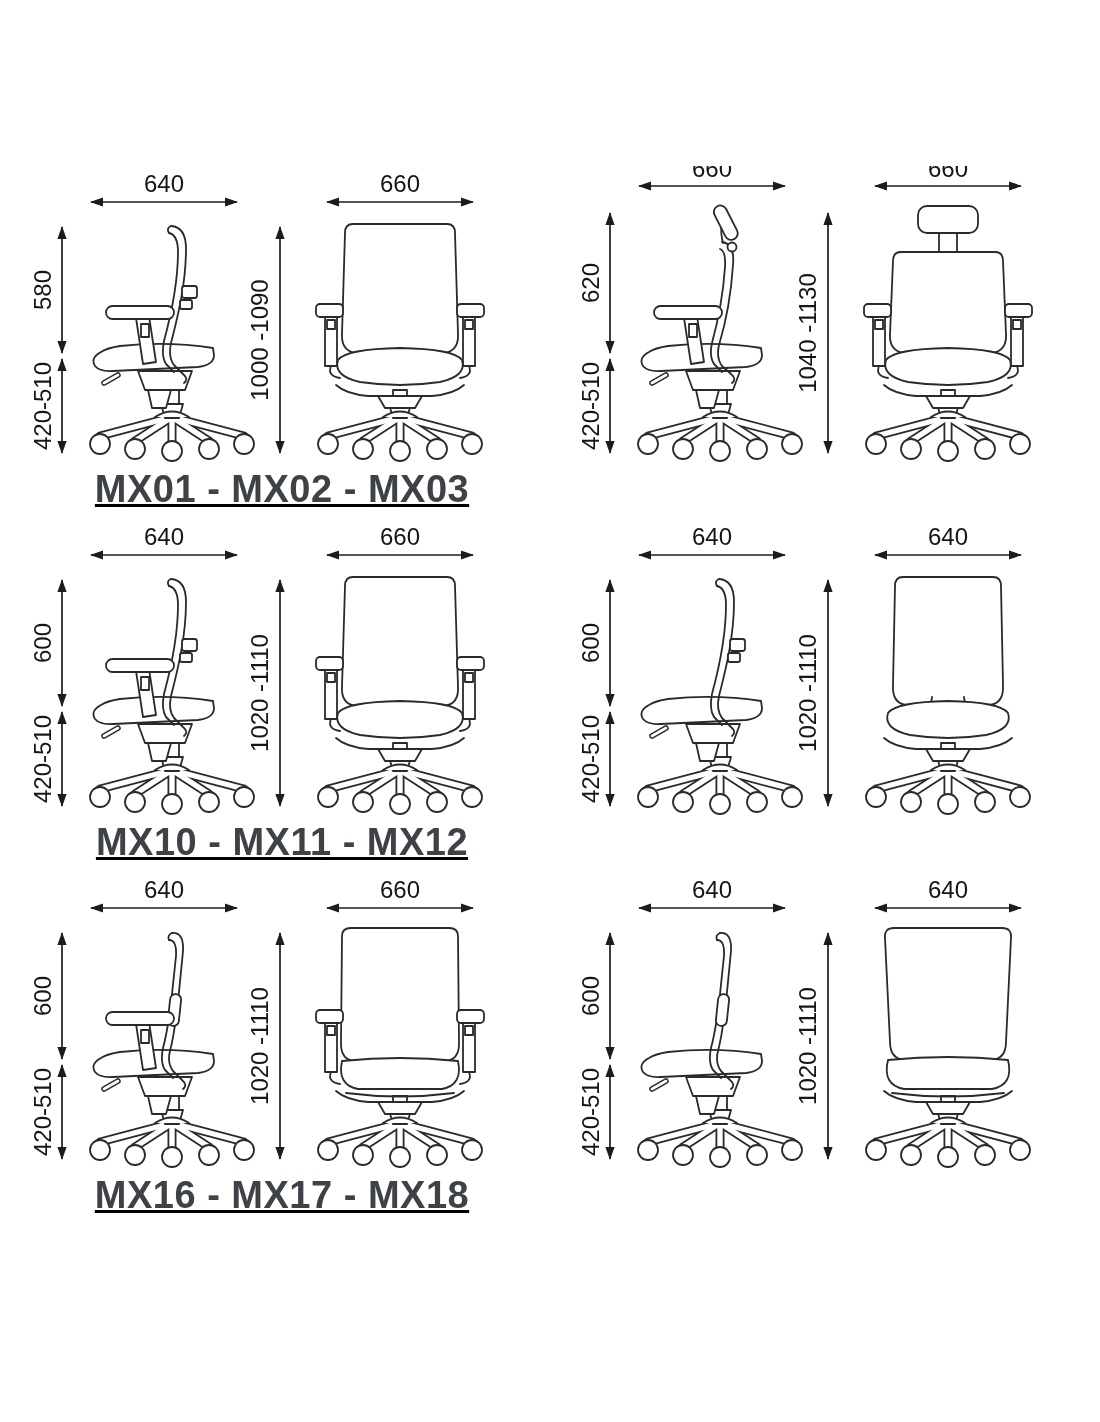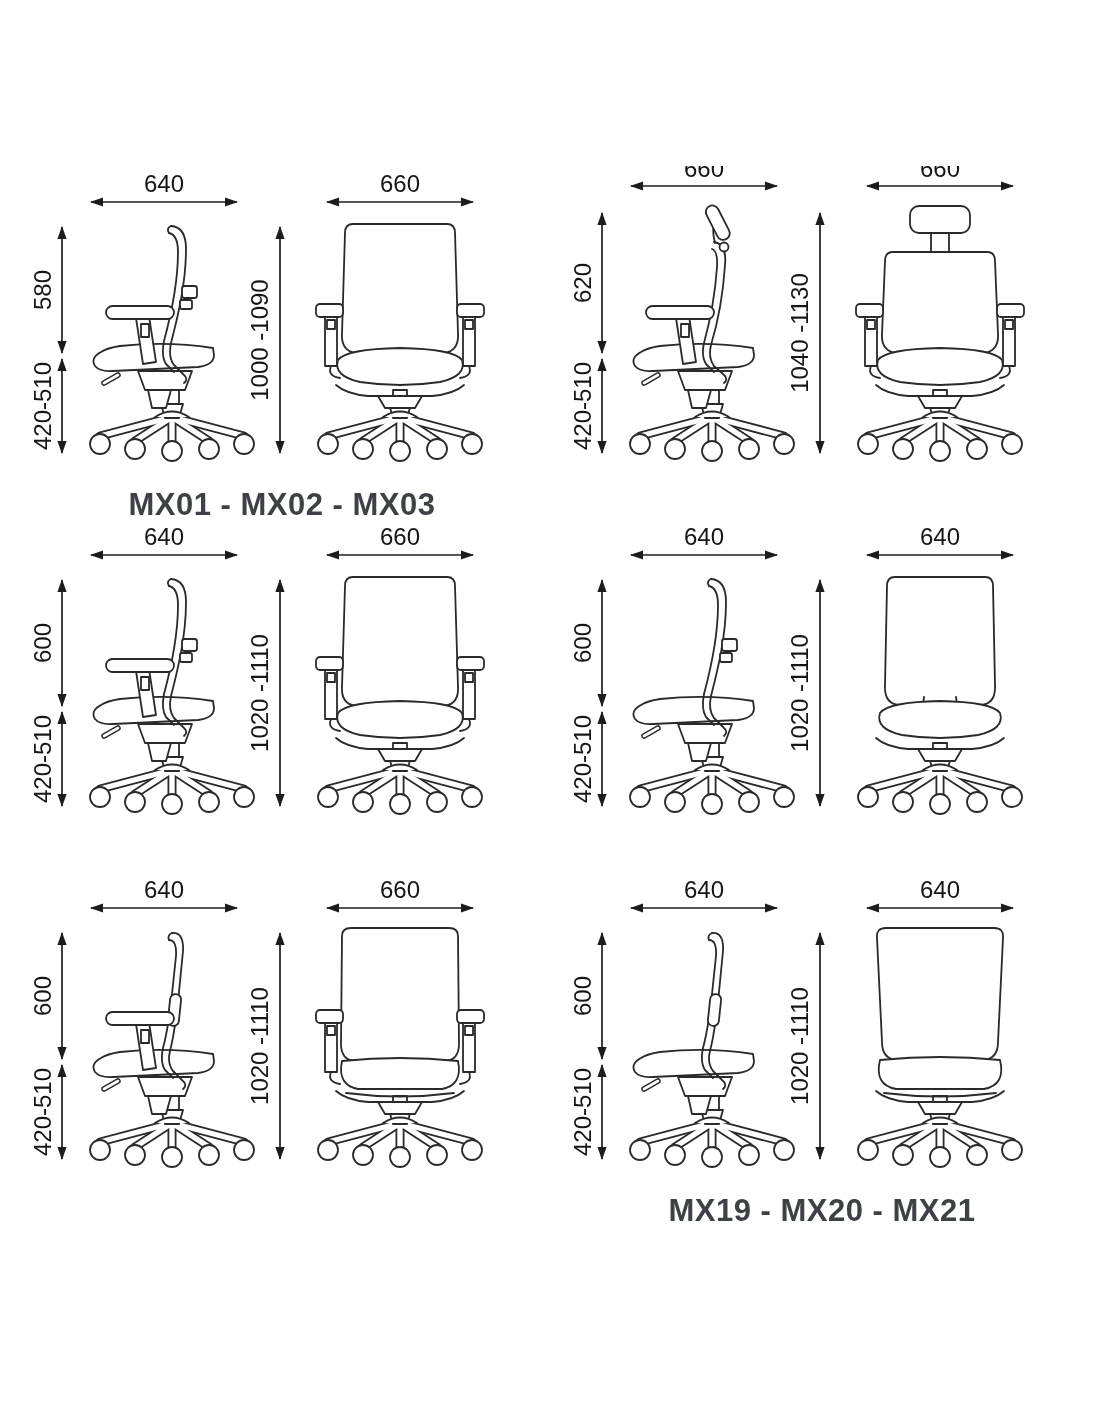--- a/index.html
+++ b/index.html
@@ -1,20 +1,20 @@
 <!DOCTYPE html>
 <html><head>
 <meta charset="utf-8">
 <style>
   html,body{margin:0;padding:0;background:#ffffff;}
   body{width:1100px;height:1422px;overflow:hidden;font-family:"Liberation Sans",sans-serif;}
-  .grid{display:grid;grid-template-columns:520px 520px;column-gap:20px;padding:166px 0 0 22px;}
+  .grid{display:grid;grid-template-columns:520px 520px;column-gap:28px;padding:166px 0 0 22px;text-decoration:underline;}
   .panel{height:353px;}
   .panel-svg{width:520px;height:300px;display:block;}
-  .caption{font-size:31px;font-weight:bold;color:#3e4247;text-align:center;margin-top:21px;letter-spacing:.5px;}
+  .caption{font-size:38px;font-weight:bold;color:#3e4247;text-align:center;margin-top:2px;letter-spacing:.5px;}
   
   .ln{stroke:#2a2a2a;stroke-width:1.8;fill:#ffffff;stroke-linejoin:round;stroke-linecap:round;}
   .nf{fill:none;}
   .dimline{stroke:#1c1c1c;stroke-width:1.7;}
   .ah{fill:#1c1c1c;stroke:none;}
   text.dim{font-family:"Liberation Sans",sans-serif;font-size:24px;fill:#161616;}
 </style>
 </head>
 <body>
 
@@ -288,20 +288,21 @@
           <use href="#ah-d" x="258" y="288"></use>
       </g>
       <text class="dim" x="142" y="26" text-anchor="middle">640</text>
       <text class="dim" x="378" y="26" text-anchor="middle">660</text>
       <text class="dim" x="29" y="124" text-anchor="middle" transform="rotate(-90 29 124)">600</text>
       <text class="dim" x="29" y="240" text-anchor="middle" transform="rotate(-90 29 240)">420-510</text>
       <text class="dim" x="246" y="174" text-anchor="middle" transform="rotate(-90 246 174)">1020 -1110</text>
       <use href="#side-arms"></use>
       <use href="#front-arms"></use>
     </svg>
+    <div class="caption">MX10 - MX11 - MX12</div>
   </section>
 
   <section class="panel">
     <svg class="panel-svg" viewBox="0 0 520 300">
       <g>
         <line class="dimline" x1="69" y1="36" x2="215" y2="36"></line>
           <use href="#ah-l" x="68" y="36"></use>
           <use href="#ah-r" x="216" y="36"></use>
         <line class="dimline" x1="305" y1="36" x2="451" y2="36"></line>
           <use href="#ah-l" x="304" y="36"></use>
@@ -346,20 +347,21 @@
           <use href="#ah-d" x="258" y="288"></use>
       </g>
       <text class="dim" x="142" y="26" text-anchor="middle">640</text>
       <text class="dim" x="378" y="26" text-anchor="middle">660</text>
       <text class="dim" x="29" y="124" text-anchor="middle" transform="rotate(-90 29 124)">600</text>
       <text class="dim" x="29" y="240" text-anchor="middle" transform="rotate(-90 29 240)">420-510</text>
       <text class="dim" x="246" y="174" text-anchor="middle" transform="rotate(-90 246 174)">1020 -1110</text>
       <use href="#side-sq-arms"></use>
       <use href="#front-sq-arms"></use>
     </svg>
+    <div class="caption">MX16 - MX17 - MX18</div>
   </section>
 
   <section class="panel">
     <svg class="panel-svg" viewBox="0 0 520 300">
       <g>
         <line class="dimline" x1="69" y1="36" x2="215" y2="36"></line>
           <use href="#ah-l" x="68" y="36"></use>
           <use href="#ah-r" x="216" y="36"></use>
         <line class="dimline" x1="305" y1="36" x2="451" y2="36"></line>
           <use href="#ah-l" x="304" y="36"></use>
@@ -375,16 +377,15 @@
           <use href="#ah-d" x="258" y="288"></use>
       </g>
       <text class="dim" x="142" y="26" text-anchor="middle">640</text>
       <text class="dim" x="378" y="26" text-anchor="middle">640</text>
       <text class="dim" x="29" y="124" text-anchor="middle" transform="rotate(-90 29 124)">600</text>
       <text class="dim" x="29" y="240" text-anchor="middle" transform="rotate(-90 29 240)">420-510</text>
       <text class="dim" x="246" y="174" text-anchor="middle" transform="rotate(-90 246 174)">1020 -1110</text>
       <use href="#side-sq-noarms"></use>
       <use href="#front-sq-noarms"></use>
     </svg>
-    <div class="caption">MX19 - MX20 - MX21</div>
   </section>
 
 </div>
 
 </body></html>

